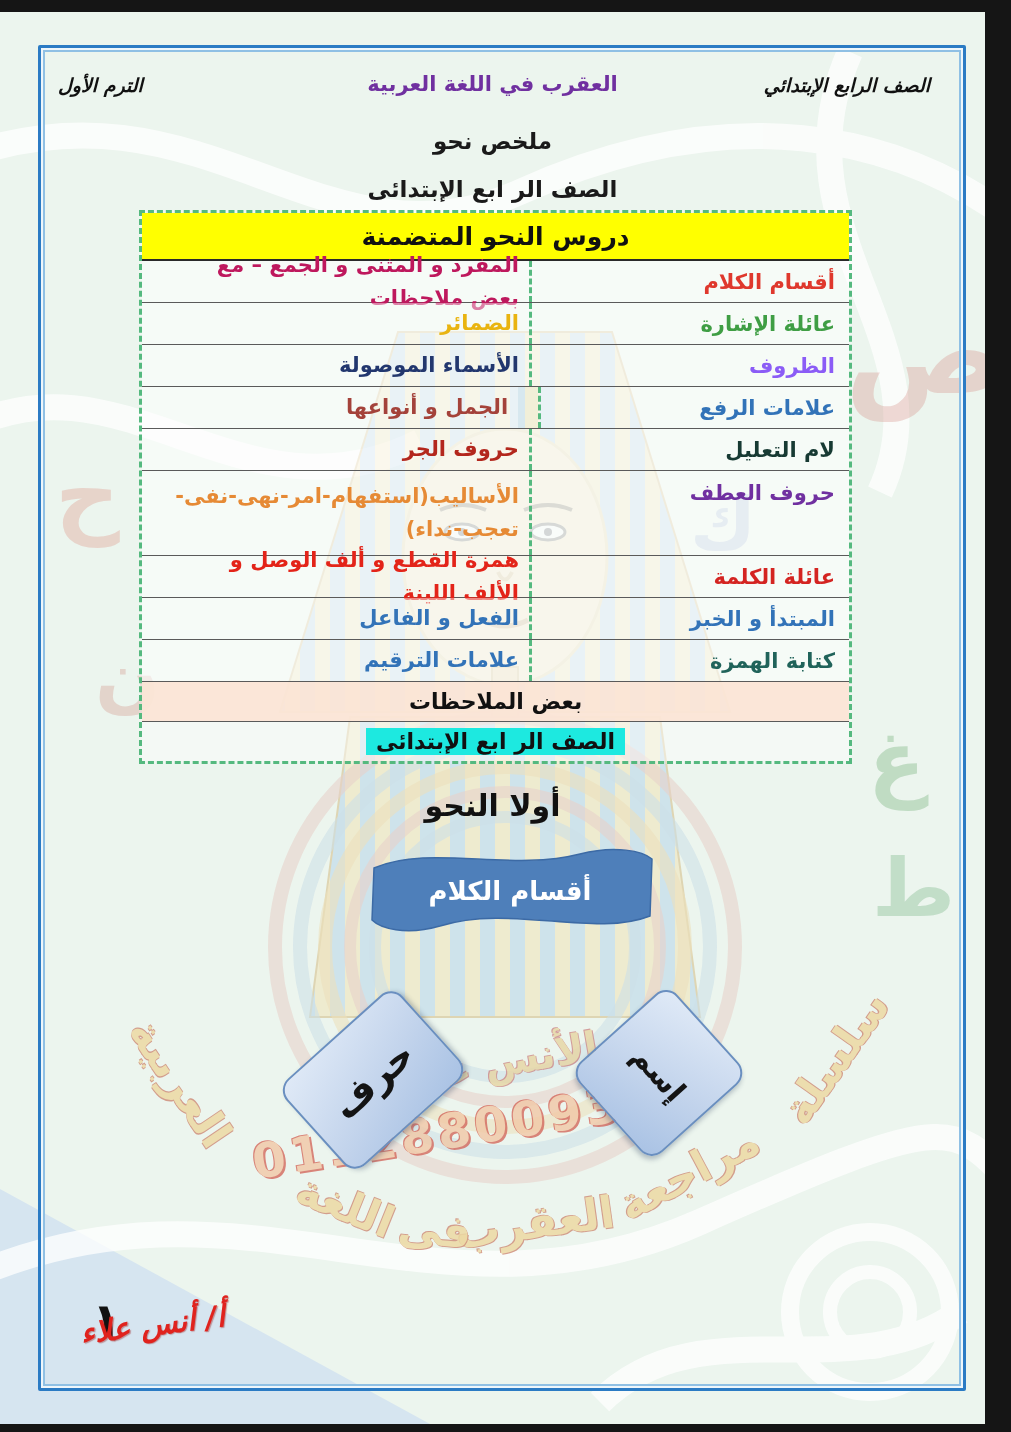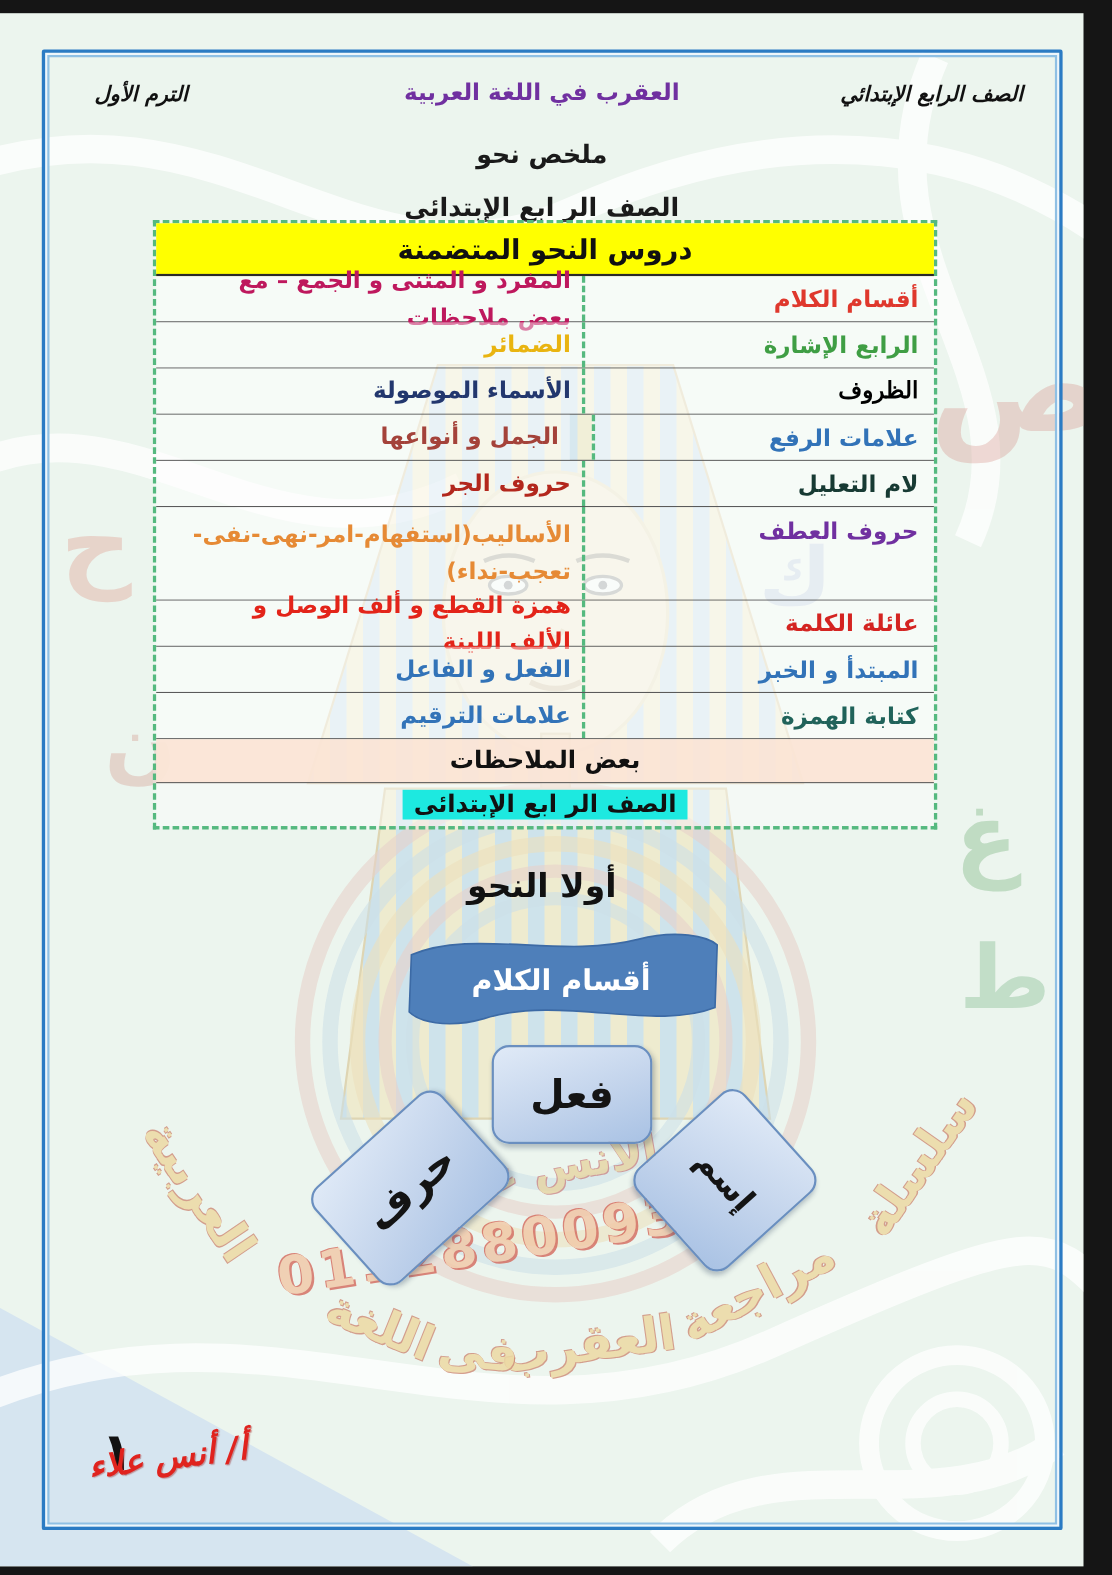--- a/index.html
+++ b/index.html
@@ -19,31 +19,31 @@
   .frame{
     position:absolute;left:38px;top:33px;width:922px;height:1340px;
     border:3px solid #2b7bc4;border-radius:2px;z-index:1;
     box-shadow:inset 0 0 0 2px #eef6fb, inset 0 0 0 4px #8fc0e4;
   }
   .content{position:absolute;inset:0;z-index:2;}
 
   
   .hdr{position:absolute;top:62px;font-size:19px;font-weight:bold;font-style:italic;color:#111;}
   .hdr-right{right:55px;font-family:"DejaVu Serif",serif;}
-  .hdr-left{left:58px;font-family:"DejaVu Serif",serif;margin-left:28px;}
+  .hdr-left{left:58px;font-family:"DejaVu Serif",serif;}
   .hdr-center{position:absolute;top:60px;left:0;width:100%;text-align:center;
     color:#7030a0;font-weight:bold;font-size:21px;}
 
   .title-line{position:absolute;left:0;width:100%;text-align:center;font-weight:bold;font-size:23px;color:#1a1a1a;}
   .title1{top:116px;}
   .title2{top:164px;}
 
   
   .tbl{
-    position:absolute;right:133px;top:188px;width:707px;z-index:2;
+    position:absolute;right:133px;top:198px;width:707px;z-index:2;
     border:3px dashed #55b97f;background:rgba(255,255,255,0.20);
   }
   .tbl-header{
     height:46px;background:#ffff00;border-bottom:2px solid #2a2a2a;
     display:flex;align-items:center;justify-content:center;
     font-size:25px;font-weight:bold;color:#111;
   }
   .trow{display:flex;border-bottom:1.5px solid #5a5a5a;}
   .trow.normal{height:41px;}
   .trow.tall{height:84px;}
@@ -170,25 +170,25 @@
     <div class="title-line title2">الصف الر ابع الإبتدائى</div>
 
     <div class="tbl">
       <div class="tbl-header">دروس النحو المتضمنة</div>
 
       <div class="trow normal">
         <div class="cell cell-topic" style="color: rgb(223, 56, 45);">أقسام الكلام</div>
         <div class="cell cell-detail" style="color: #be185d;">المفرد و المثنى و الجمع – مع بعض ملاحظات</div>
       </div>
       <div class="trow normal">
-        <div class="cell cell-topic" style="color: rgb(63, 158, 68);">الرابع الإشارة</div>
+        <div class="cell cell-topic" style="color: rgb(63, 158, 68);">عائلة الإشارة</div>
         <div class="cell cell-detail" style="color: rgb(233, 180, 16);">الضمائر</div>
       </div>
       <div class="trow normal">
-        <div class="cell cell-topic" style="color: #000000; font-family: Liberation Serif, serif;">الظروف</div>
+        <div class="cell cell-topic" style="color: #8b5cf6;">الظروف</div>
         <div class="cell cell-detail" style="color: rgb(34, 55, 110);">الأسماء الموصولة</div>
       </div>
       <div class="trow normal">
         <div class="cell cell-topic" style="color: rgb(50, 115, 184); margin-left: 20px;">علامات الرفع</div>
         <div class="cell cell-detail" style="color: rgb(164, 66, 58);">الجمل و أنواعها</div>
       </div>
       <div class="trow normal">
         <div class="cell cell-topic" style="color: rgb(23, 58, 51);">لام التعليل</div>
         <div class="cell cell-detail" style="color: rgb(179, 39, 29);">حروف الجر</div>
       </div>
@@ -215,21 +215,20 @@
       </div>
     </div>
 
     <div class="section-heading">أولا النحو</div>
 
     <svg class="banner" viewBox="0 0 300 104">
       <path d="M14,30 C70,6 150,34 220,16 C255,7 283,13 292,21 L290,78 C235,100 150,66 80,88 C45,98 20,90 12,82 Z" fill="#4e7fba" stroke="#3c6aa5" stroke-width="1.5"></path>
       <text x="150" y="62" text-anchor="middle" font-size="26" fill="#ffffff" font-weight="bold">أقسام الكلام</text>
     </svg>
 
-    <div class="shape shape-center">فعل</div>
     <div class="shape shape-right">إسم</div>
     <div class="shape shape-left">حرف</div>
 
     <div class="page-number">١</div>
     <div class="signature">أ/ أنس علاء</div>
 
   </div>
 </div>
 
 </body></html>

